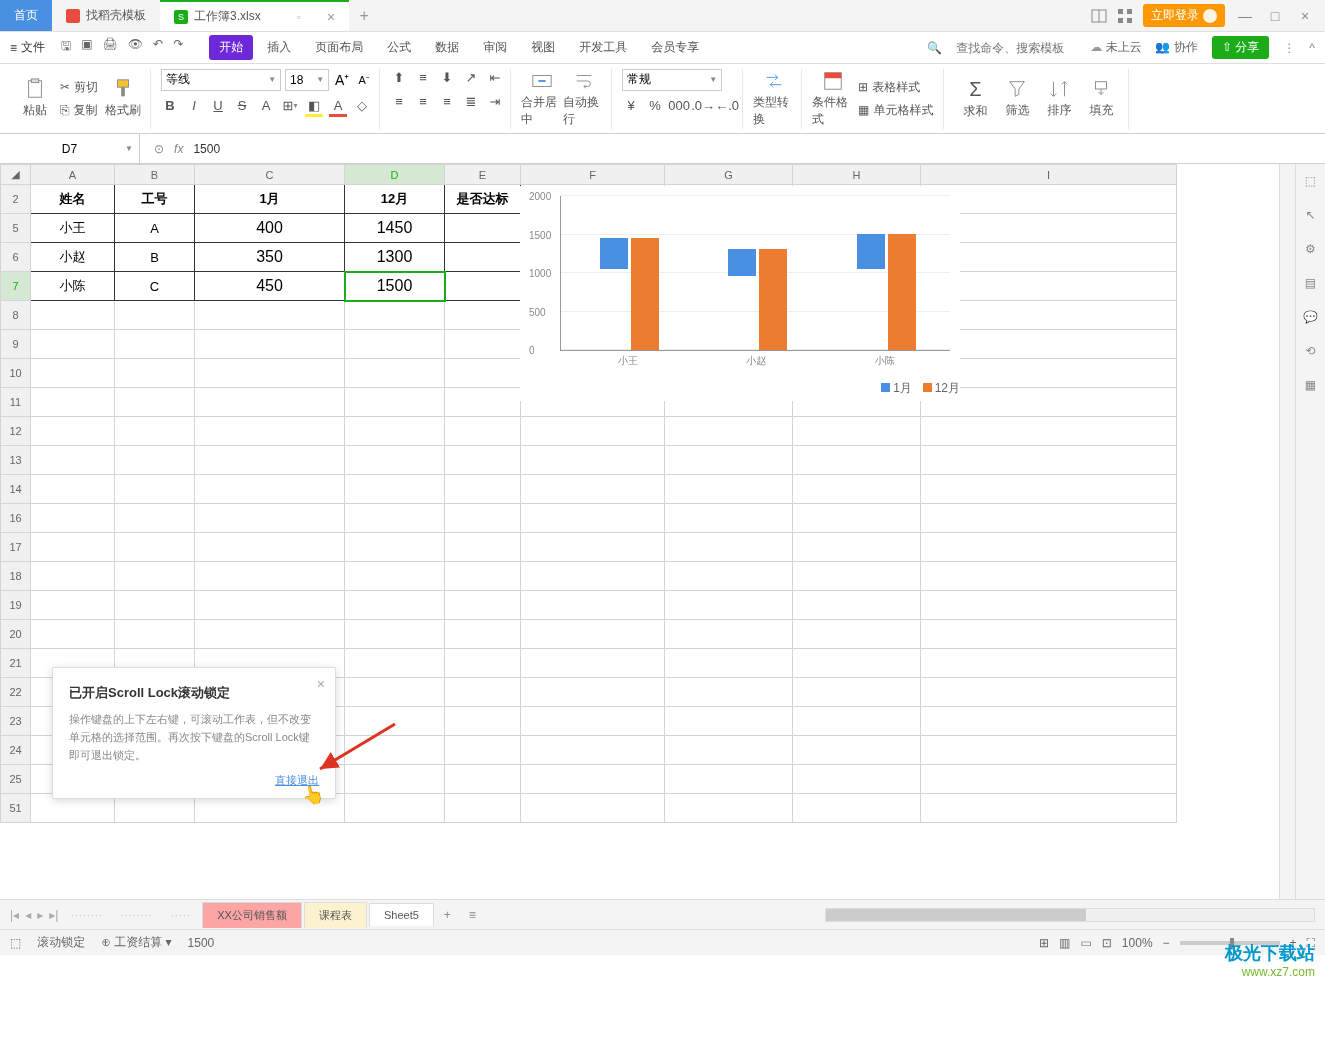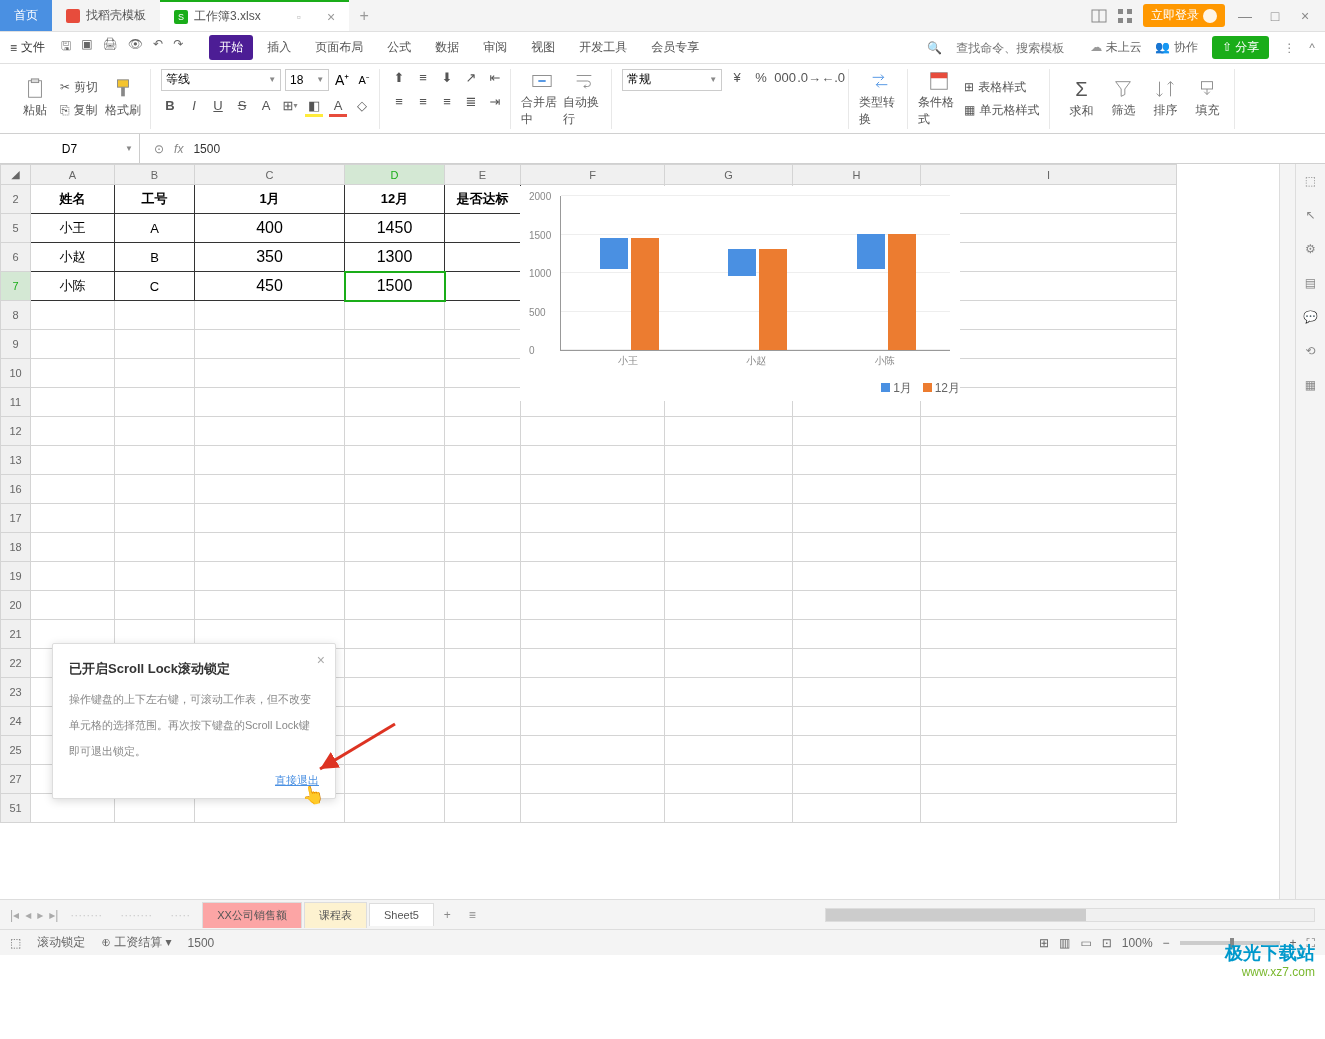--- a/index.html
+++ b/index.html
@@ -16,21 +16,21 @@
 .title-right{margin-left:auto;display:flex;align-items:center;gap:10px;padding-right:10px}
 .ticon{width:16px;height:16px;display:inline-block}
 .login-btn{background:#ff9800;color:#fff;padding:3px 8px;border-radius:3px;display:flex;align-items:center;gap:4px;font-size:11px}
 .avatar-ico{width:14px;height:14px;border-radius:50%;background:#fff;opacity:0.9}
 .win-btn{color:#888;font-size:14px;width:20px;text-align:center}
 .menubar{height:32px;display:flex;align-items:center;padding:0 10px;gap:6px;border-bottom:1px solid #e0e0e0}
 .menu-file{display:flex;align-items:center;gap:4px;color:#333}
 .qat{display:flex;gap:10px;margin-left:10px;color:#666}
 .menu-tabs{display:flex;gap:4px;margin-left:20px}
 .mtab{padding:4px 10px;color:#555;border-radius:3px}
-.mtab.active{background:#4c1d95;color:#fff}
+.mtab.active{background:#6d28d9;color:#fff}
 .menu-right{margin-left:auto;display:flex;align-items:center;gap:14px;color:#666}
 .search-box{border:none;background:transparent;color:#999;font-size:12px;width:120px}
 .share-btn{background:#1aad19;color:#fff;padding:3px 10px;border-radius:3px}
 .ribbon{height:70px;border-bottom:1px solid #d0d0d0;display:flex;align-items:center;padding:0 8px;gap:4px}
 .rgroup{display:flex;align-items:center;height:60px;padding:0 6px;border-right:1px solid #e8e8e8}
 .rbtn-big{display:flex;flex-direction:column;align-items:center;justify-content:center;width:42px;gap:2px;color:#555}
 .rbtn-big .ico{width:22px;height:22px}
 .rbtn-small{display:flex;align-items:center;gap:4px;color:#555;font-size:11px;padding:1px 0}
 .rstack{display:flex;flex-direction:column;gap:4px;padding:0 4px}
 .font-select{border:1px solid #ccc;height:22px;padding:0 4px;background:#fff;width:120px;display:flex;align-items:center;justify-content:space-between}
@@ -63,21 +63,21 @@
 .bar{width:28px}
 .bar.b1{background:#4a90e2}
 .bar.b2{background:#ec7c30}
 .xlabel{position:absolute;bottom:-18px;font-size:10px;color:#888;width:60px;text-align:center}
 .legend{position:absolute;bottom:4px;left:0;right:0;text-align:right;font-size:10px;color:#666}
 .leg-swatch{display:inline-block;width:9px;height:9px;margin:0 3px 0 8px}
 .rsidebar{width:30px;background:#f4f4f4;border-left:1px solid #ddd;display:flex;flex-direction:column;align-items:center;padding-top:10px;gap:20px;color:#888}
 .vscroll{width:16px;background:#f4f4f4;border-left:1px solid #ddd}
 .popup{position:absolute;left:52px;bottom:100px;width:284px;background:#fff;border:1px solid #ddd;box-shadow:0 2px 10px rgba(0,0,0,0.15);padding:16px;border-radius:2px}
 .popup-title{font-weight:bold;font-size:13px;margin-bottom:8px;color:#333}
-.popup-text{font-size:11px;color:#888;line-height:26px}
+.popup-text{font-size:11px;color:#888;line-height:18px}
 .popup-link{color:#4a90e2;font-size:11px;position:absolute;right:16px;bottom:10px;text-decoration:underline;cursor:pointer}
 .popup-close{position:absolute;right:10px;top:8px;color:#aaa;font-size:14px}
 .cursor-hand{position:absolute;left:302px;bottom:92px;font-size:18px;transform:rotate(-10deg)}
 .arrow-annot{position:absolute;left:310px;bottom:120px;width:90px;height:60px;pointer-events:none}
 .sheet-tabs{height:30px;display:flex;align-items:center;border-top:1px solid #ddd;background:#f4f4f4;padding:0 10px;gap:2px}
 .nav-arrows{display:flex;gap:6px;color:#aaa;margin-right:10px}
 .stab{padding:5px 14px;background:#fff;border:1px solid #ddd;border-bottom:none;font-size:11px;color:#555}
 .stab.active{background:#fdf2d0}
 .stab.highlight{background:#fca5a5}
 .stab-add{padding:0 8px;color:#888}
@@ -244,21 +244,21 @@
         </svg>
         <span>合并居中</span>
       </div>
     <div class="rbtn-big">
         <svg class="ico" viewBox="0 0 24 24">
           <path d="M4 6h16M4 12h12a3 3 0 010 6h-4m0 0l2-2m-2 2l2 2" fill="none" stroke="#888"></path>
         </svg>
         <span>自动换行</span>
       </div>
   </div>
-  <div class="rgroup" style="flex-direction:row;gap:6px;align-items:flex-start">
+  <div class="rgroup" style="flex-direction:column;gap:6px;align-items:flex-start">
     <div class="font-select" style="width:100px">
         <span>常规</span>
         <span class="dropdown-arrow">▼</span>
       </div>
     <div class="fmt-row">
       <span class="fmt-btn">¥</span>
       <span class="fmt-btn">%</span>
       <span class="fmt-btn">000</span>
       <span class="fmt-btn">.0→</span>
       <span class="fmt-btn">←.0</span>
@@ -472,20 +472,32 @@
             <td></td>
             <td></td>
             <td></td>
             <td></td>
             <td></td>
             <td></td>
             <td></td>
             <td></td>
           </tr>
       <tr>
+            <th class="rowh">14</th>
+            <td></td>
+            <td></td>
+            <td></td>
+            <td></td>
+            <td></td>
+            <td></td>
+            <td></td>
+            <td></td>
+            <td></td>
+          </tr>
+      <tr>
             <th class="rowh">16</th>
             <td></td>
             <td></td>
             <td></td>
             <td></td>
             <td></td>
             <td></td>
             <td></td>
             <td></td>
             <td></td>
@@ -581,32 +593,20 @@
             <td></td>
             <td></td>
             <td></td>
             <td></td>
             <td></td>
             <td></td>
             <td></td>
           </tr>
       <tr>
             <th class="rowh">25</th>
-            <td></td>
-            <td></td>
-            <td></td>
-            <td></td>
-            <td></td>
-            <td></td>
-            <td></td>
-            <td></td>
-            <td></td>
-          </tr>
-      <tr>
-            <th class="rowh">27</th>
             <td></td>
             <td></td>
             <td></td>
             <td></td>
             <td></td>
             <td></td>
             <td></td>
             <td></td>
             <td></td>
           </tr>

